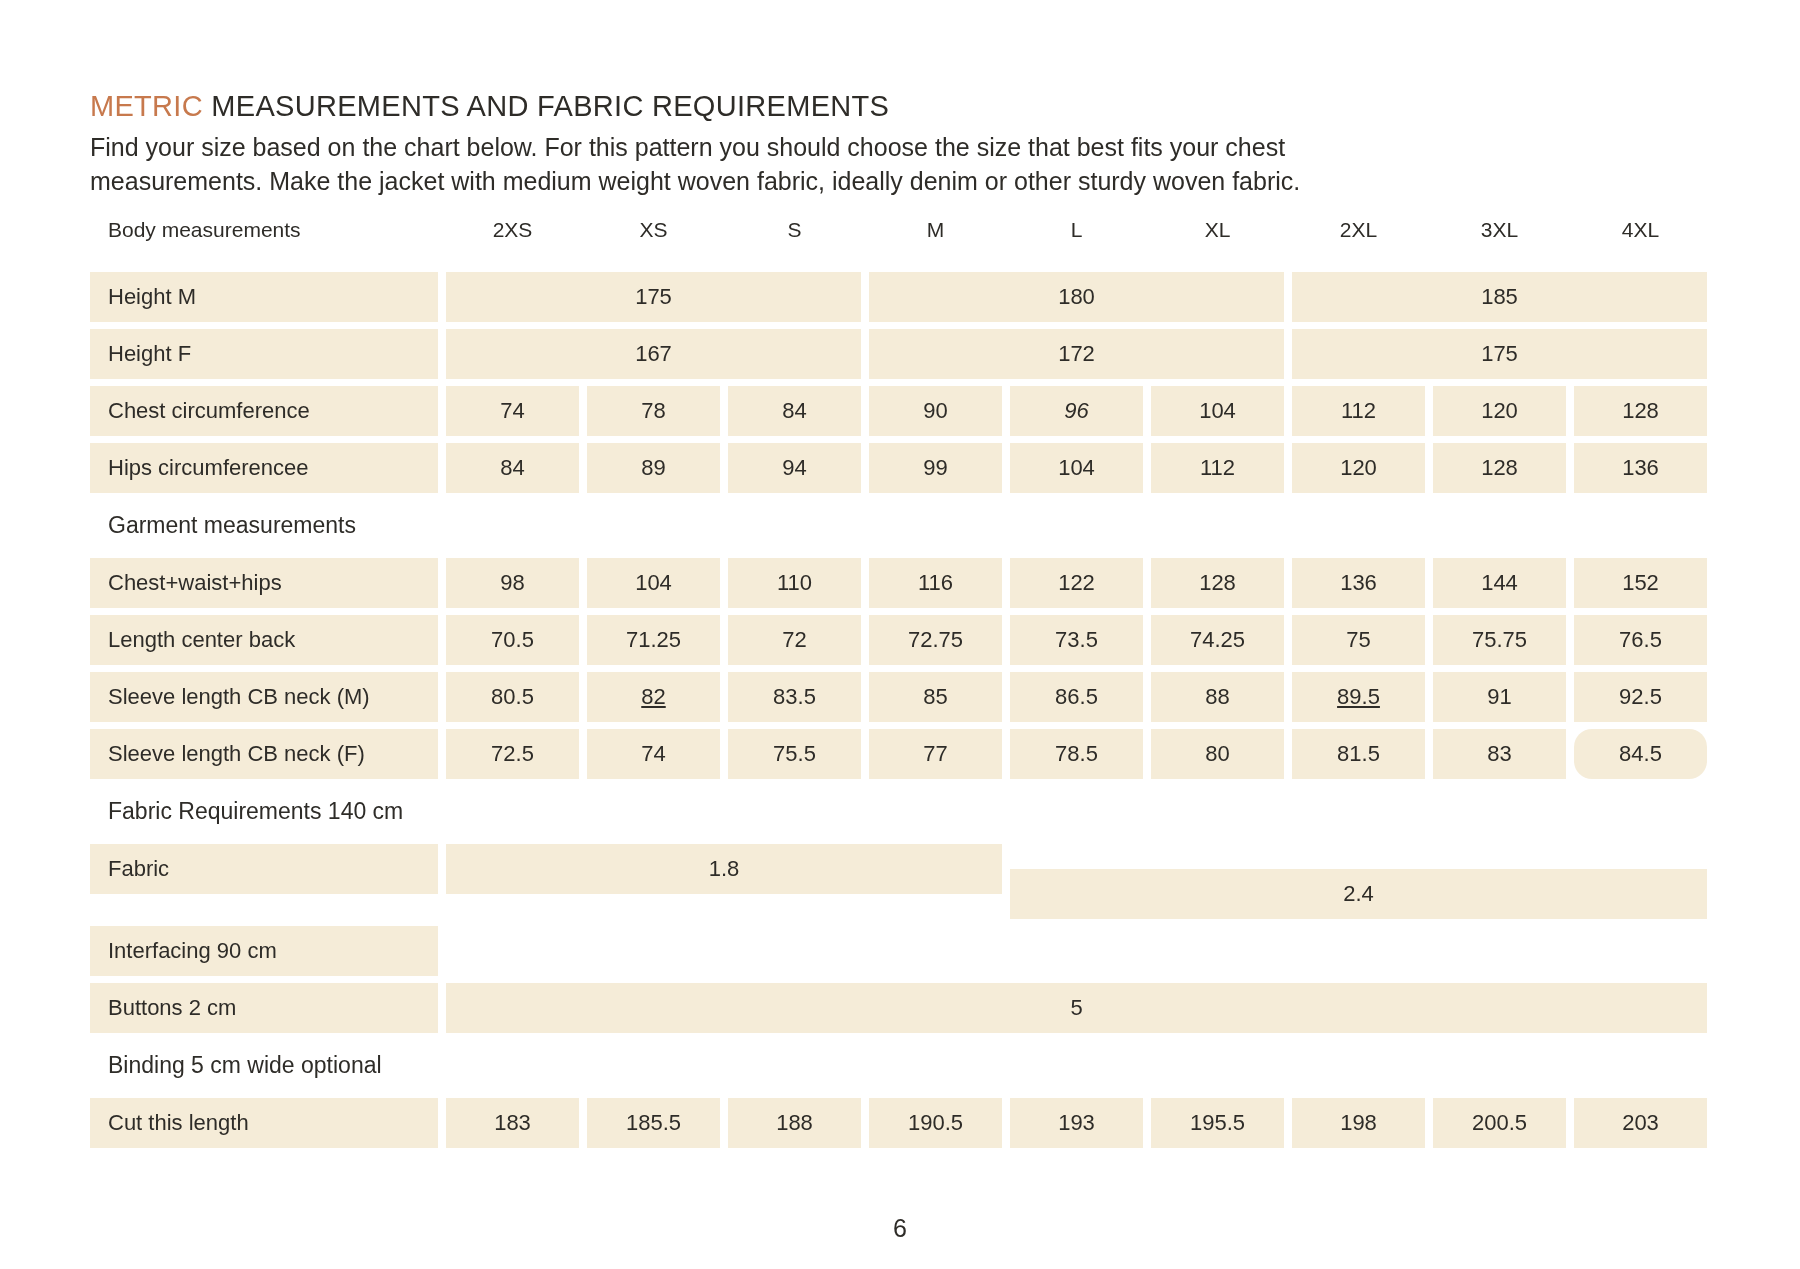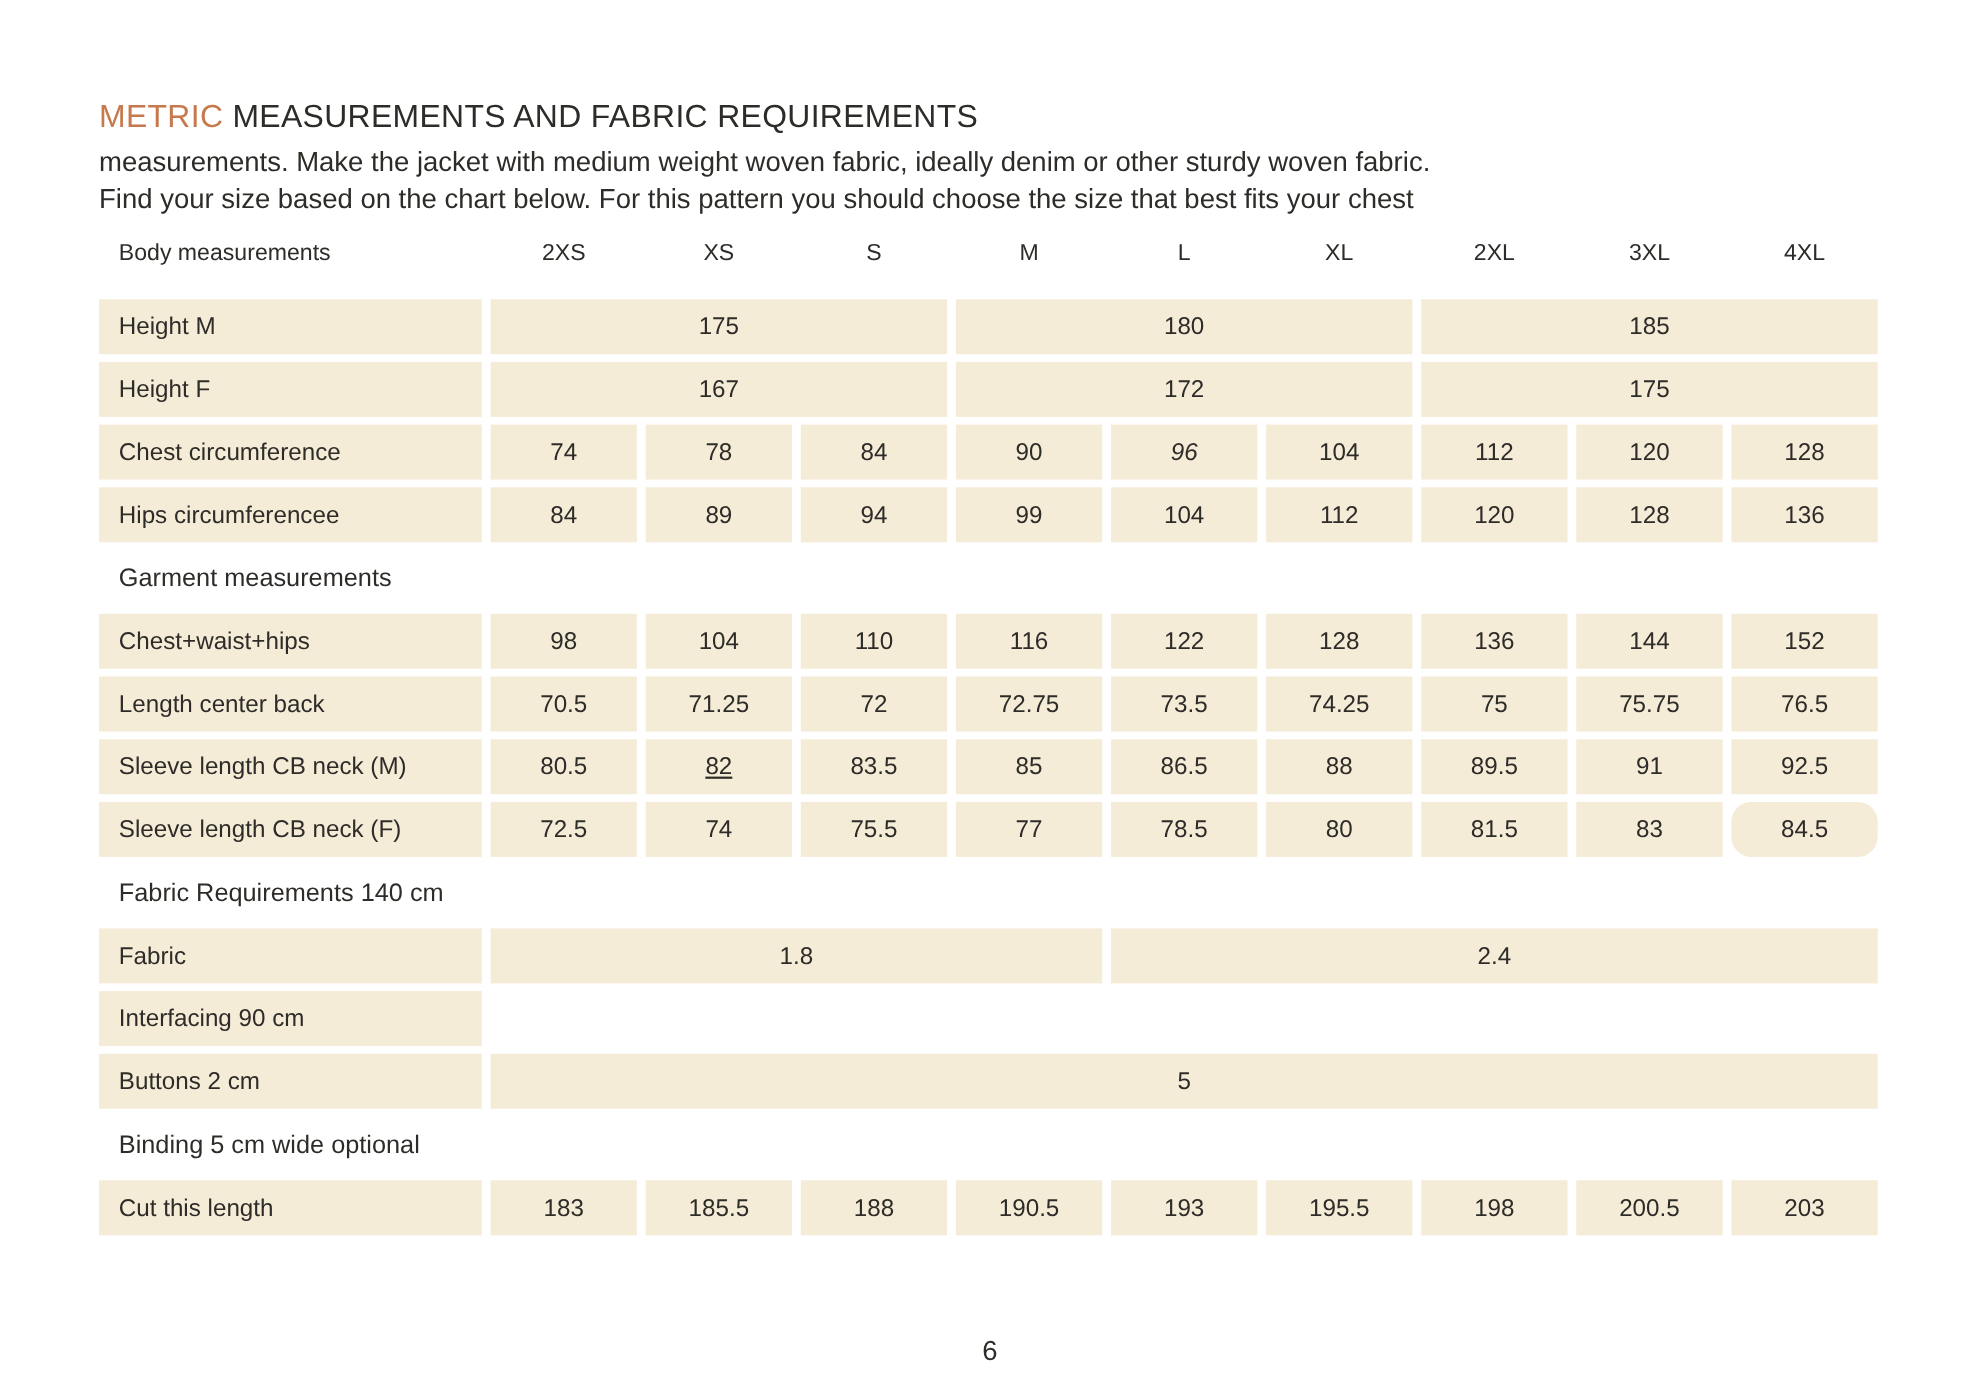--- a/index.html
+++ b/index.html
@@ -83,22 +83,22 @@
 </style>
 </head>
 <body>
 
 <div class="page">
   <h1 class="title">
     <span class="accent">METRIC</span>
     <span>MEASUREMENTS AND FABRIC REQUIREMENTS</span>
   </h1>
   <p class="intro">
+    <span>Find your size based on the chart below. For this pattern you should choose the size that best fits your chest</span>
     <span>measurements. Make the jacket with medium weight woven fabric, ideally denim or other sturdy woven fabric.</span>
-    <span>Find your size based on the chart below. For this pattern you should choose the size that best fits your chest</span>
   </p>
 
   <div class="size-table" id="size-table">
       <div class="trow header-row">
         <div class="hcell hlabel">Body measurements</div>
         <div class="hcell">2XS</div>
         <div class="hcell">XS</div>
         <div class="hcell">S</div>
         <div class="hcell">M</div>
         <div class="hcell">L</div>
@@ -169,41 +169,41 @@
         <div class="cell" style="grid-column: span 1;">76.5</div>
       </div>
       <div class="trow">
         <div class="cell label">Sleeve length CB neck (M)</div>
         <div class="cell" style="grid-column: span 1;">80.5</div>
         <div class="cell" style="grid-column: span 1; text-decoration: underline;">82</div>
         <div class="cell" style="grid-column: span 1;">83.5</div>
         <div class="cell" style="grid-column: span 1;">85</div>
         <div class="cell" style="grid-column: span 1;">86.5</div>
         <div class="cell" style="grid-column: span 1;">88</div>
-        <div class="cell" style="grid-column: span 1;">89.5</div>
+        <div class="cell" style="grid-column: span 1; text-decoration: underline;">89.5</div>
         <div class="cell" style="grid-column: span 1;">91</div>
         <div class="cell" style="grid-column: span 1;">92.5</div>
       </div>
       <div class="trow">
         <div class="cell label">Sleeve length CB neck (F)</div>
         <div class="cell" style="grid-column: span 1;">72.5</div>
         <div class="cell" style="grid-column: span 1;">74</div>
         <div class="cell" style="grid-column: span 1;">75.5</div>
         <div class="cell" style="grid-column: span 1;">77</div>
         <div class="cell" style="grid-column: span 1;">78.5</div>
         <div class="cell" style="grid-column: span 1;">80</div>
         <div class="cell" style="grid-column: span 1;">81.5</div>
         <div class="cell" style="grid-column: span 1;">83</div>
         <div class="cell" style="grid-column: span 1; border-radius: 18px;">84.5</div>
       </div>
       <div class="section-row">Fabric Requirements 140 cm</div>
       <div class="trow">
         <div class="cell label">Fabric</div>
         <div class="cell" style="grid-column: span 4;">1.8</div>
-        <div class="cell" style="grid-column: span 5;">2.4</div>
+        <div class="cell" style="grid-column: span 5; margin-top: 25px;">2.4</div>
       </div>
       <div class="trow">
         <div class="cell label">Interfacing 90 cm</div>
       </div>
       <div class="trow">
         <div class="cell label">Buttons 2 cm</div>
         <div class="cell" style="grid-column: span 9;">5</div>
       </div>
       <div class="section-row">Binding 5 cm wide optional</div>
       <div class="trow">

